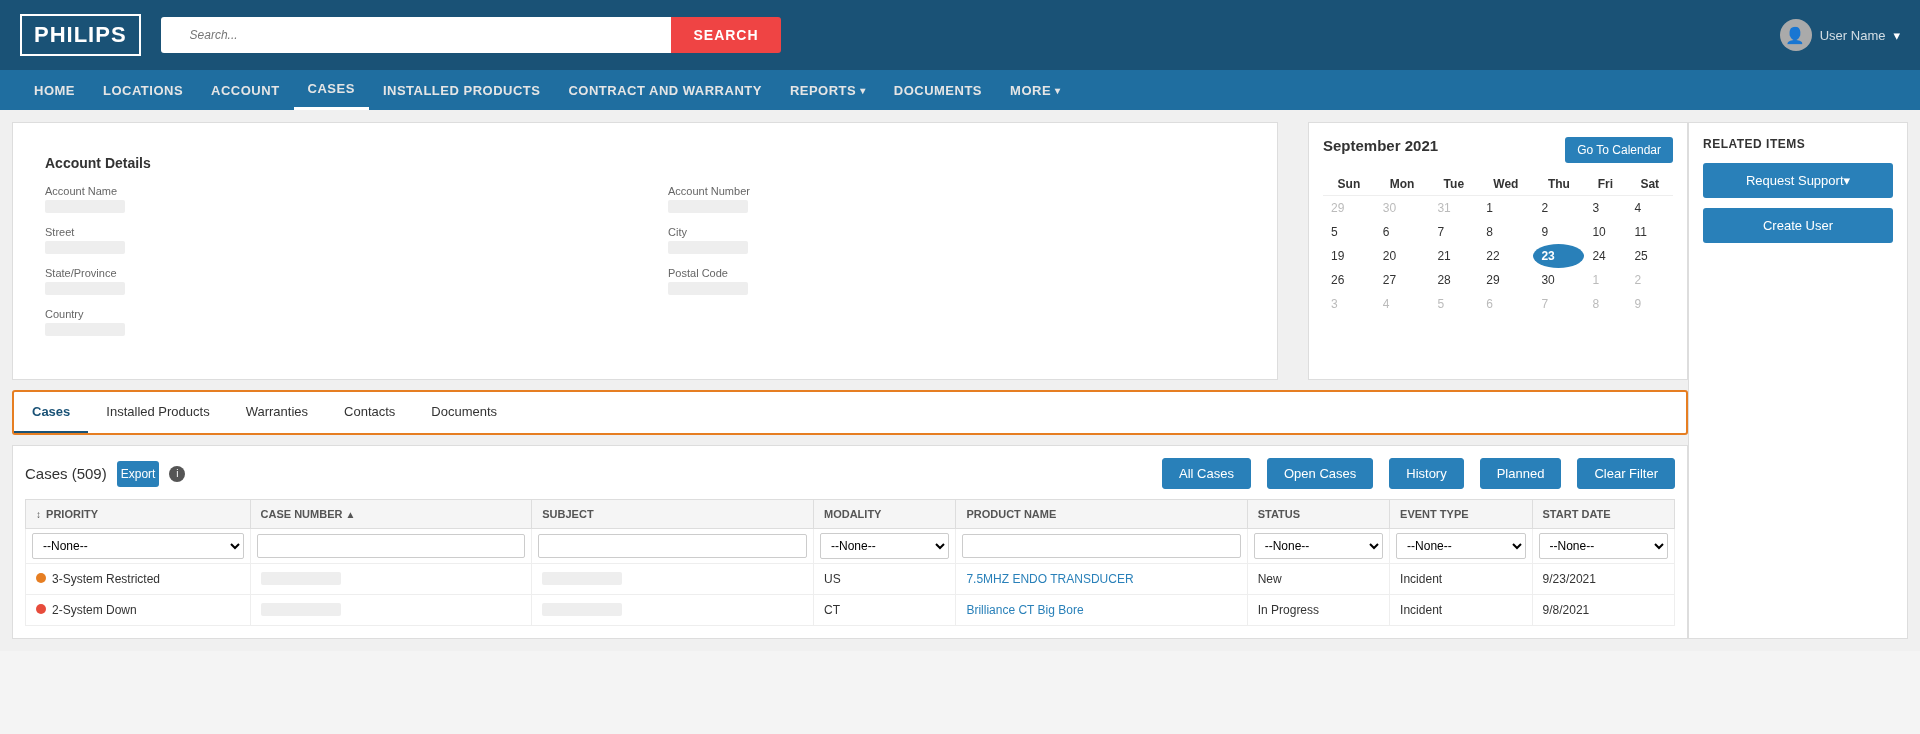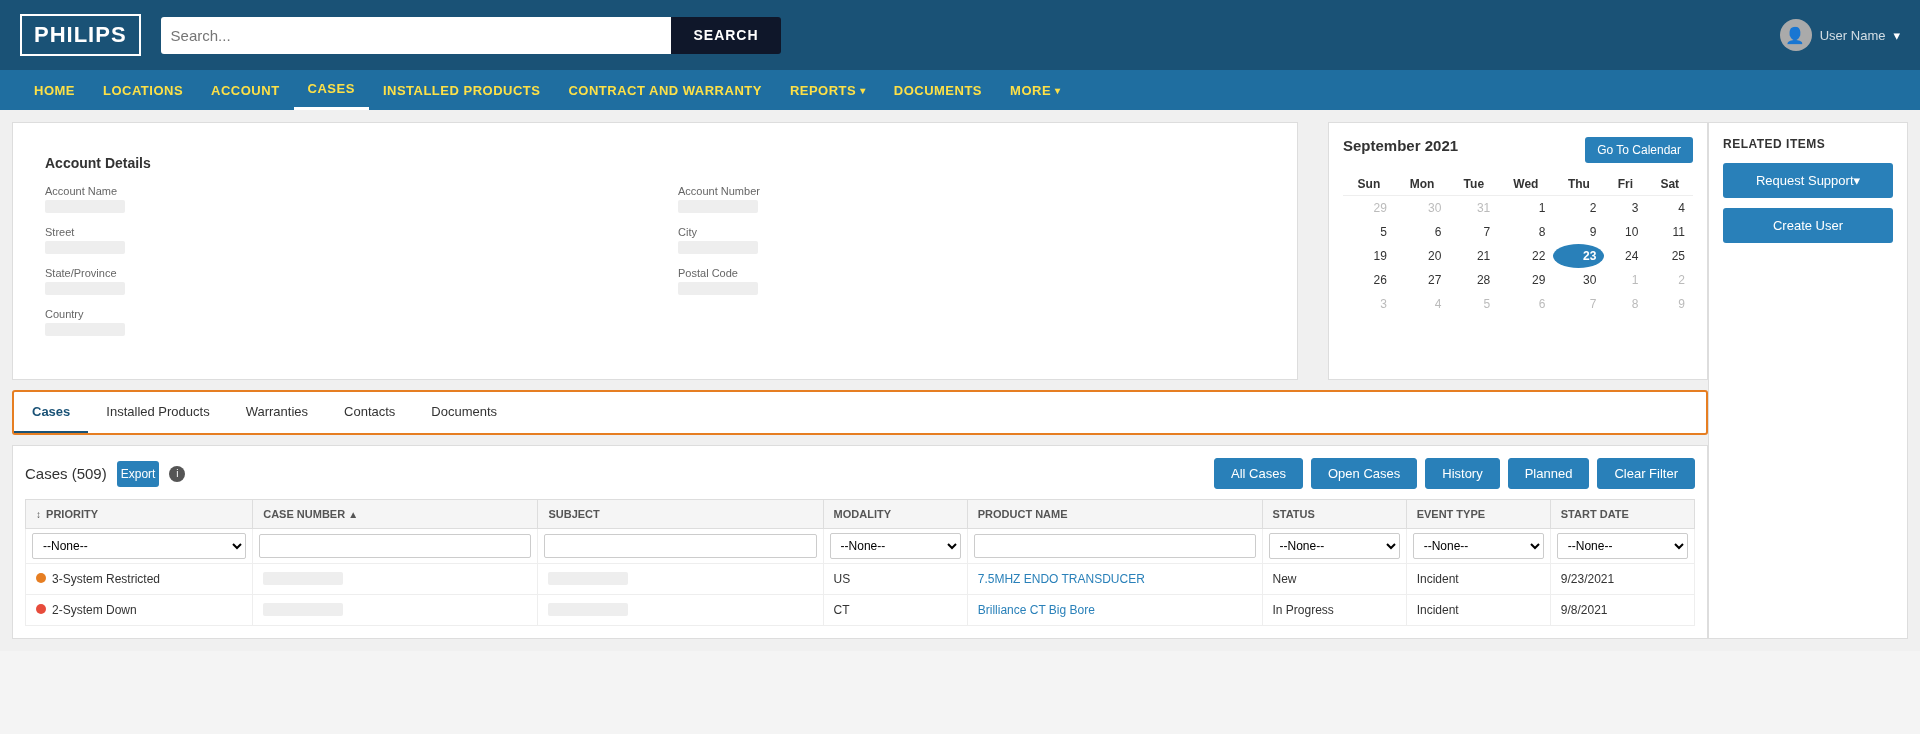--- a/index.html
+++ b/index.html
@@ -25,28 +25,29 @@
       font-weight: bold;
       letter-spacing: 1px;
     }
     .search-bar {
       display: flex;
       flex: 1;
       max-width: 620px;
     }
     .search-input {
       flex: 1;
-      padding: 10px 10px;
+      padding: 10px 29px;
       border: none;
-      font-size: 15px;
+      font-size: 12px;
       outline: none;
       border-radius: 3px 0 0 3px;
+      font-style: italic;
     }
     .search-button {
-      background: #0f172a;
+      background: #ef4444;
       color: #fff;
       border: none;
       padding: 10px 22px;
       font-size: 14px;
       font-weight: bold;
       cursor: pointer;
       border-radius: 0 3px 3px 0;
       letter-spacing: 1px;
     }
     .user-area {
@@ -75,21 +76,21 @@
 
     
     .nav-bar {
       background: #1f6ea0;
       display: flex;
       align-items: center;
       padding: 0 20px;
       height: 40px;
     }
     .nav-item {
-      color: #fde047;
+      color: #e5e5e5;
       text-decoration: none;
       font-size: 13px;
       font-weight: bold;
       padding: 0 14px;
       height: 40px;
       display: flex;
       align-items: center;
       cursor: pointer;
       letter-spacing: 0.5px;
       white-space: nowrap;
@@ -173,40 +174,40 @@
     .calendar-grid th {
       font-size: 12px;
       font-weight: bold;
       color: #333;
       text-align: center;
       padding: 4px 8px;
       border-bottom: 1px solid #eee;
     }
     .calendar-grid td {
       font-size: 12px;
-      text-align: right;
+      text-align: left;
       padding: 5px 8px;
       color: #333;
       cursor: pointer;
     }
     .calendar-grid td.other-month { color: #bbb; }
     .calendar-grid td.today {
       background: #2980b9;
       color: #fff;
       border-radius: 50%;
       font-weight: bold;
     }
 
     
     .related-panel {
       background: #fff;
       border: 1px solid #ddd;
       padding: 14px;
       min-width: 200px;
-      width: 200px;
+      width: 220px;
     }
     .related-title {
       font-size: 12px;
       font-weight: bold;
       color: #333;
       letter-spacing: 0.5px;
       margin-bottom: 12px;
     }
     .related-btn {
       width: 100%;
@@ -289,21 +290,21 @@
       width: 16px;
       height: 16px;
       font-size: 10px;
       display: inline-flex;
       align-items: center;
       justify-content: center;
     }
     .filter-btns {
       margin-left: auto;
       display: flex;
-      gap: 8px;
+      gap: 16px;
     }
     .filter-btn {
       padding: 7px 16px;
       font-size: 13px;
       cursor: pointer;
       border-radius: 3px;
       border: 1px solid #2980b9;
       background: #2980b9;
       color: #fff;
     }

